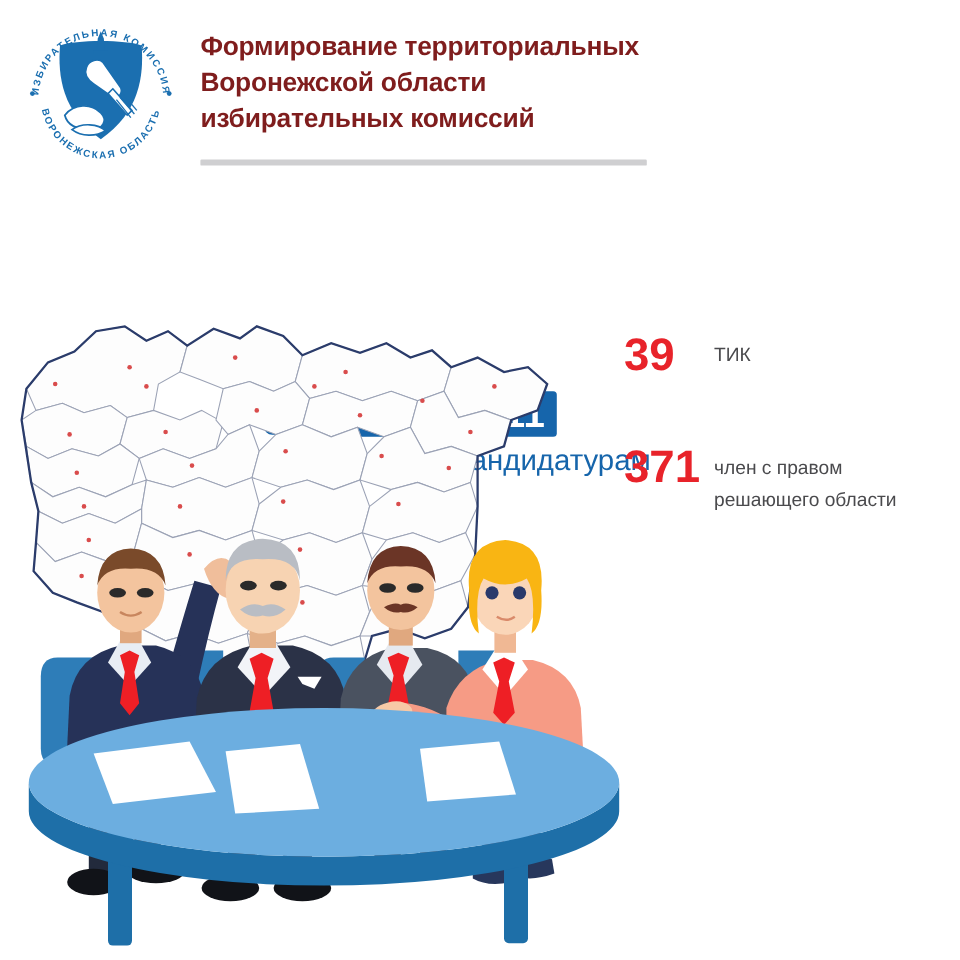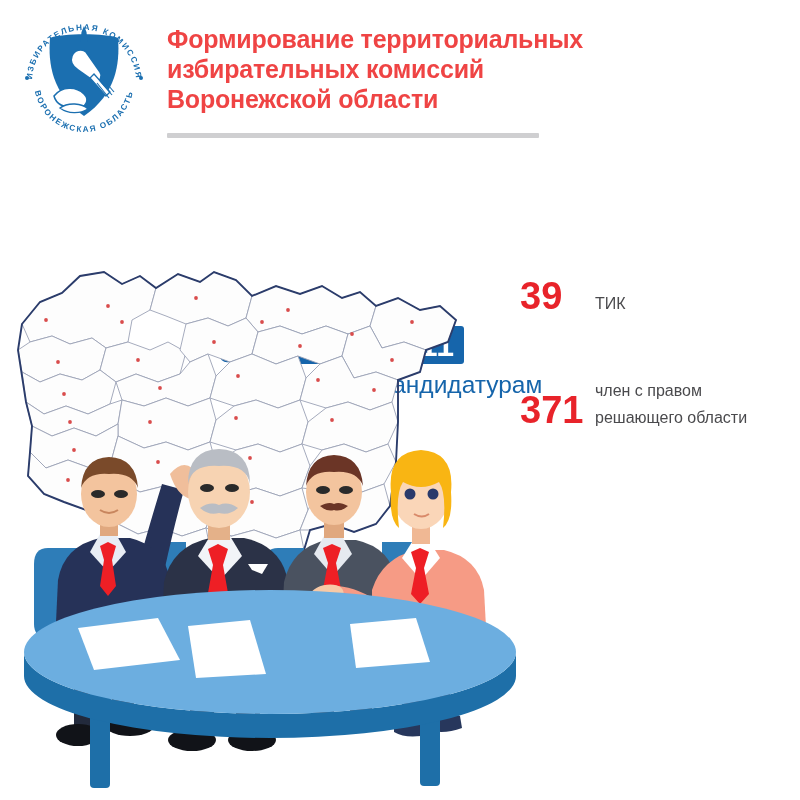--- a/index.html
+++ b/index.html
@@ -29,23 +29,23 @@
     position: absolute;
     left: 14px; top: 12px;
     width: 140px; height: 128px;
   }
   #title-block {
     position: absolute;
     left: 167px; top: 24px;
     width: 560px;
   }
   .title-line {
-    color: #ef4444;
+    color: #7f1d1d;
     font-weight: bold;
-    font-size: 25px;
+    font-size: 22px;
     line-height: 30px;
     letter-spacing: -0.2px;
     white-space: nowrap;
   }
   #title-divider {
     position: absolute;
     left: 167px; top: 133px;
     width: 372px; height: 5px;
     background: #CFCFD1;
     border-radius: 1px;
@@ -91,21 +91,21 @@
   }
 
   
   #stats {
     position: absolute;
     left: 520px; top: 275px;
     width: 280px;
   }
   .stat-row {
     display: flex;
-    align-items: flex-end;
+    align-items: flex-start;
     margin-bottom: 52px;
   }
   .stat-number {
     color: #E8232A;
     font-weight: bold;
     font-size: 38px;
     line-height: 42px;
     white-space: nowrap;
     min-width: 75px;
   }
@@ -170,22 +170,22 @@
           <line x1="89" y1="67" x2="100" y2="80"></line>
         </g>
 
         <path d="M 40,84 C 48,74 62,74 70,82 C 76,88 72,96 62,96 C 50,96 42,92 40,84 Z" fill="#FFFFFF" stroke="#1B6FB0" stroke-width="1.5"></path>
         <path d="M 46,96 C 54,90 68,91 74,97 C 66,102 54,102 46,96 Z" fill="#FFFFFF" stroke="#1B6FB0" stroke-width="1.4"></path>
       </svg>
     </div>
 
     <div id="title-block">
       <div class="title-line">Формирование территориальных</div>
+      <div class="title-line">Воронежской области</div>
       <div class="title-line">избирательных комиссий</div>
-      <div class="title-line">Воронежской области</div>
     </div>
     <div id="title-divider"></div>
   </div>
 
   <div id="date-strip">
     <div id="calendar-icon">
       <svg viewBox="0 0 40 40" width="40" height="40" aria-hidden="true">
         <rect x="4" y="8" width="32" height="28" rx="6" ry="6" fill="none" stroke="#1665AB" stroke-width="2.6"></rect>
         <line x1="12" y1="3" x2="12" y2="11" stroke="#1665AB" stroke-width="2.6" stroke-linecap="round"></line>
         <line x1="28" y1="3" x2="28" y2="11" stroke="#1665AB" stroke-width="2.6" stroke-linecap="round"></line>

